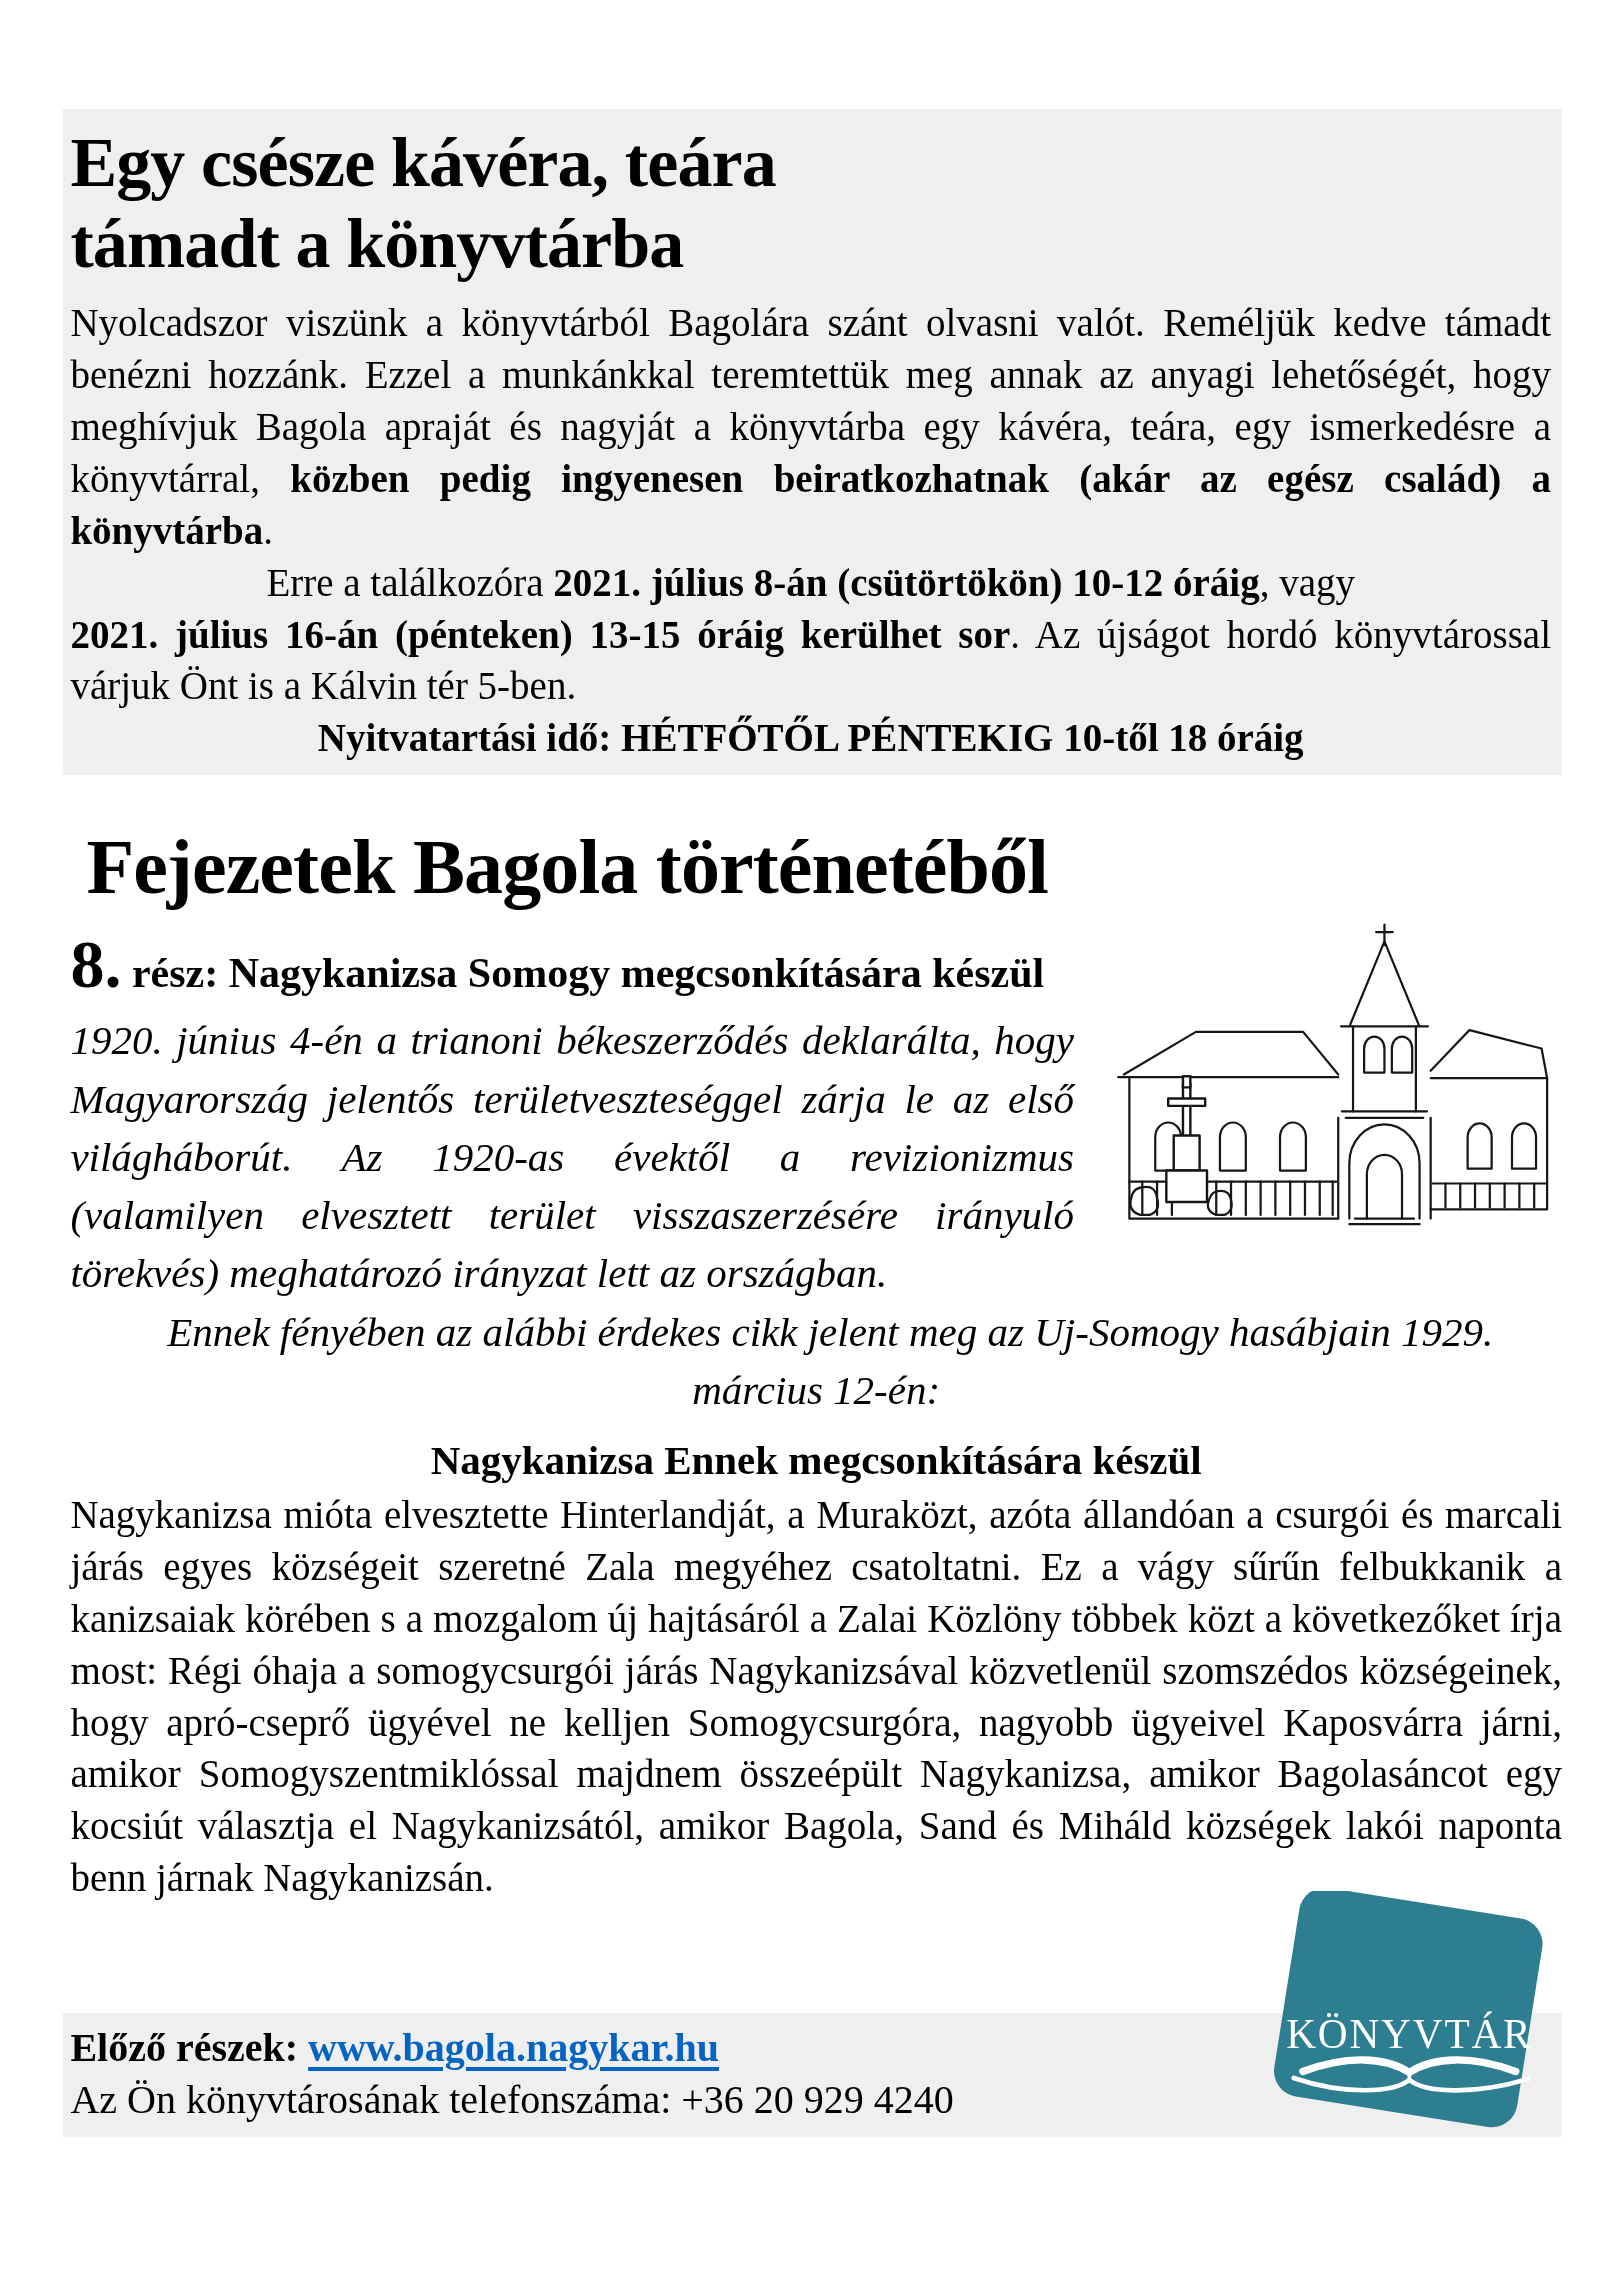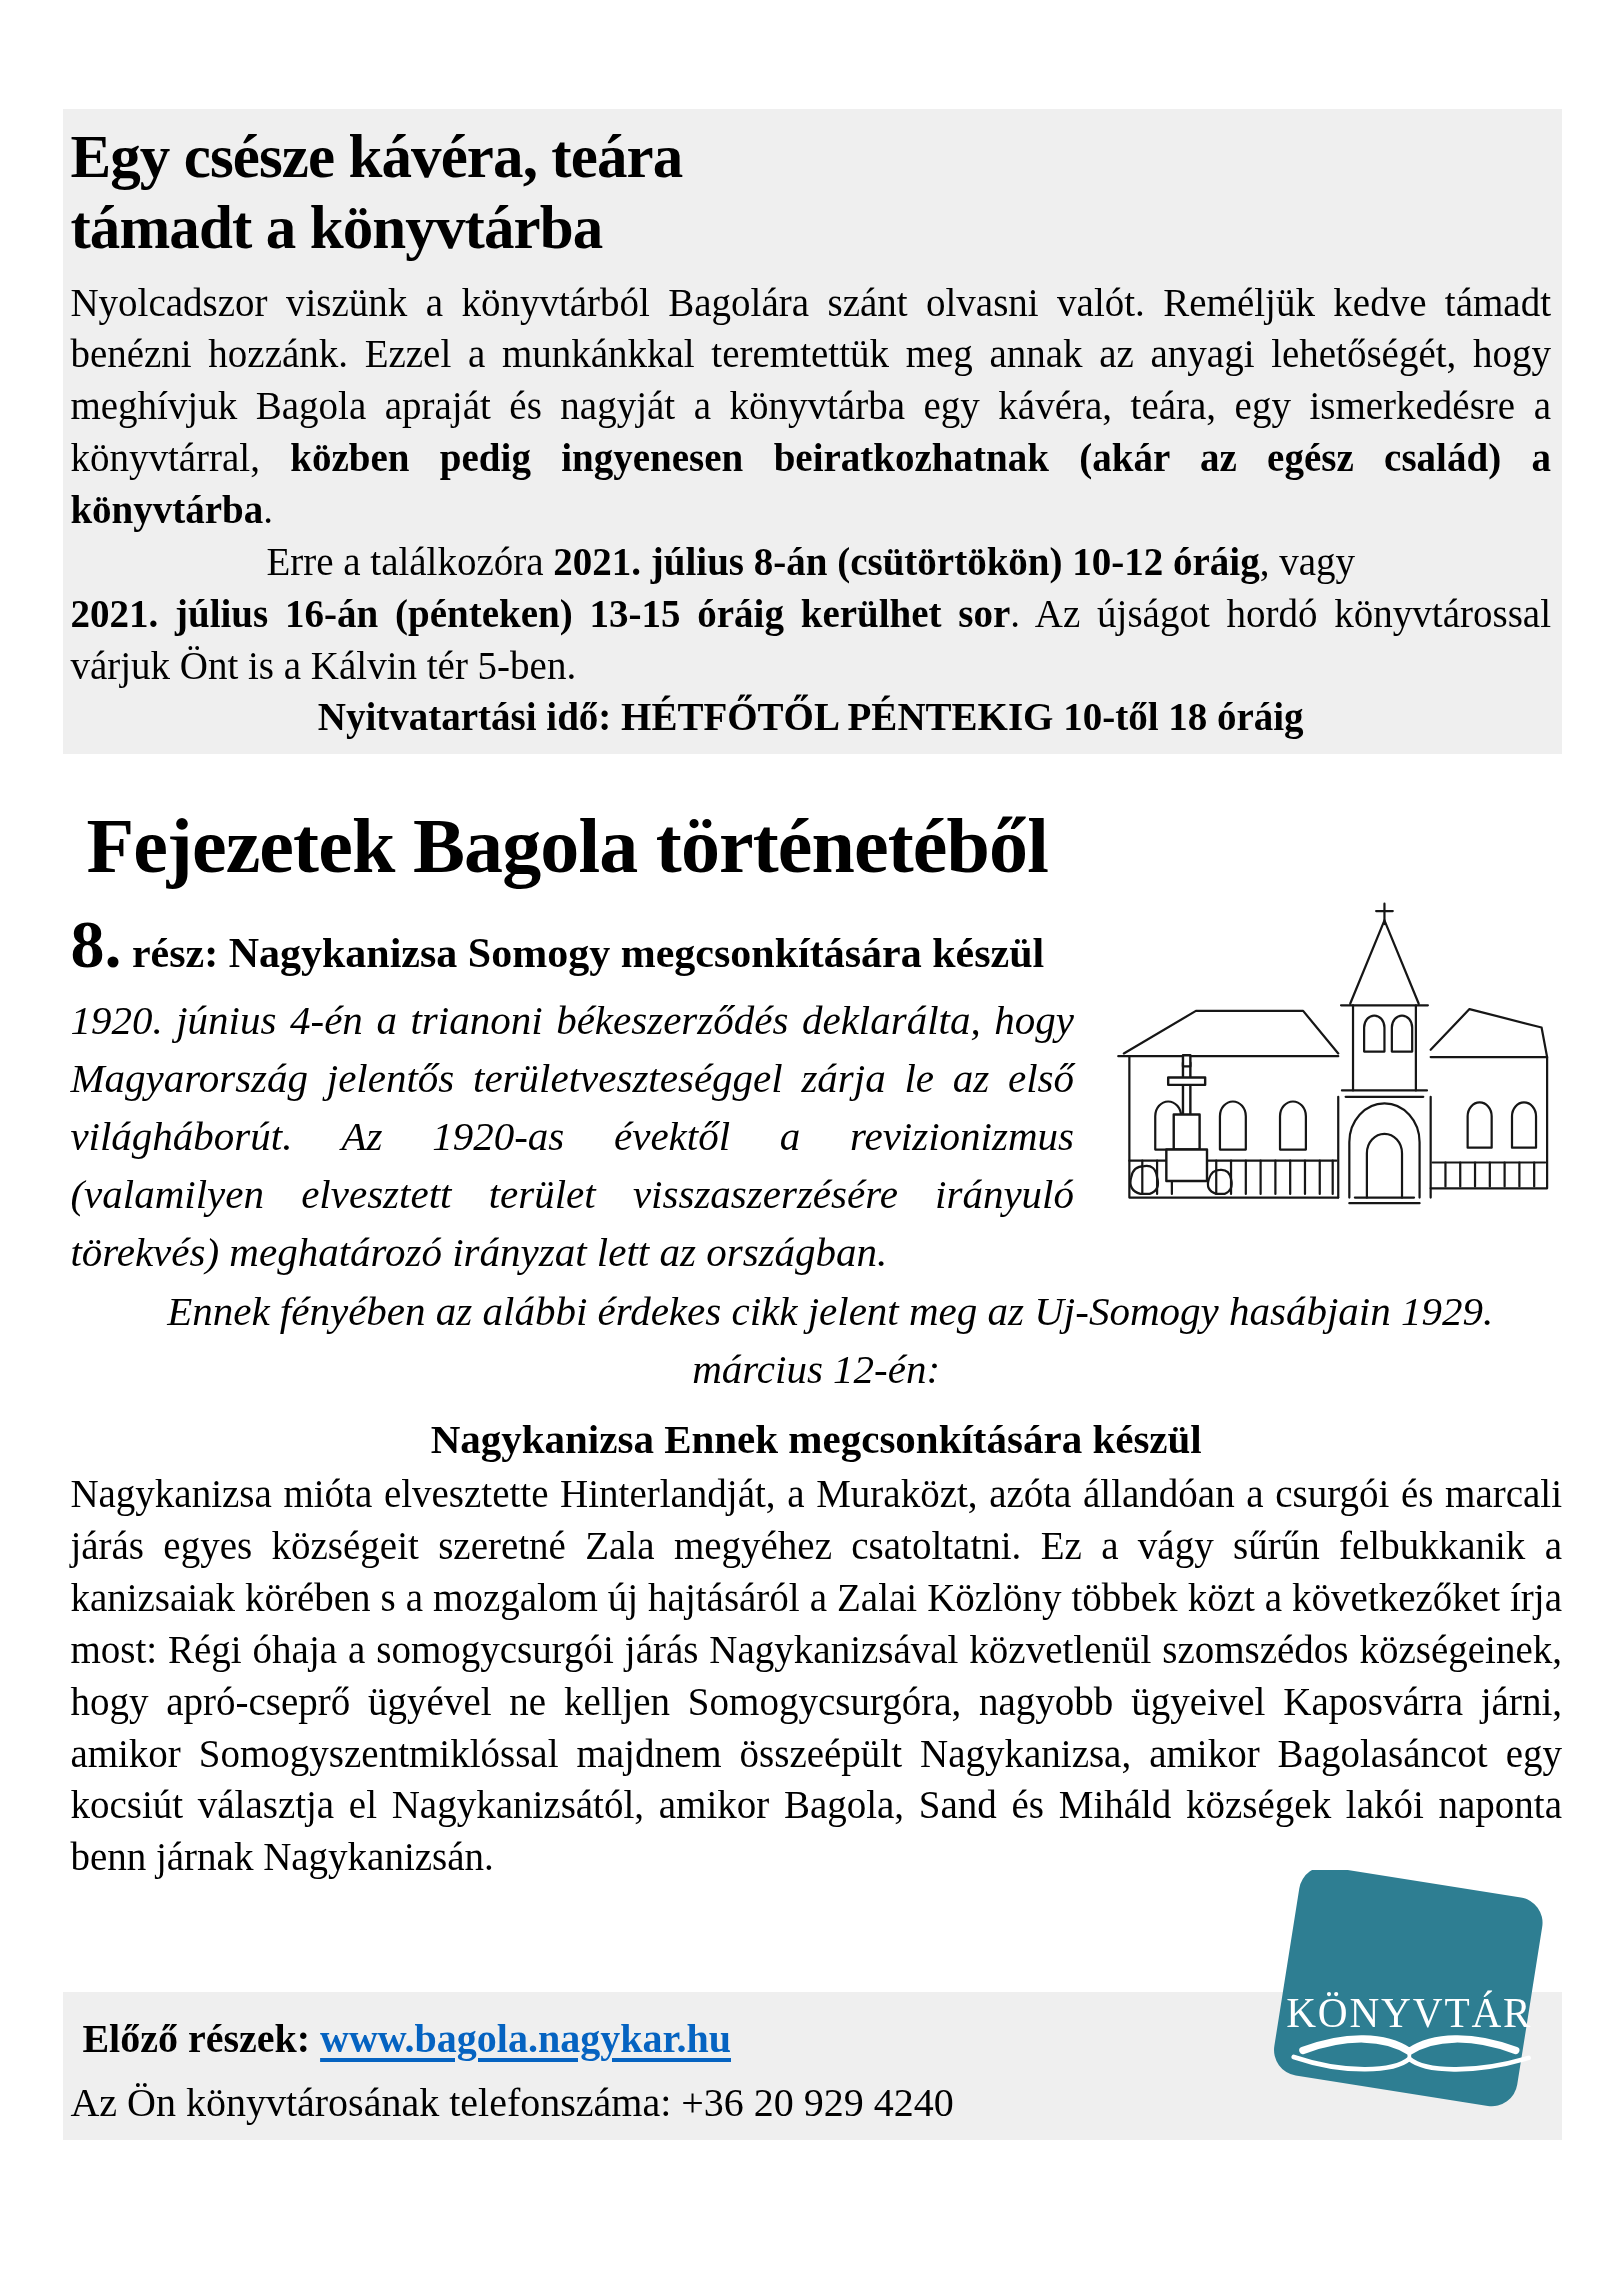--- a/index.html
+++ b/index.html
@@ -14,21 +14,21 @@
   .page { position:relative; width:1620px; height:2290px; }
 
   
   .band-top {
     margin:109px 58px 0 63px;
     background:#efefef;
     padding:13px 11px 11px 7.4px;
   }
   h1.main-title {
     margin:0 0 13px 0;
-    font-size:61px;
+    font-size:70px;
     line-height:1.16;
     font-weight:bold;
     letter-spacing:-0.9px;
   }
   h1.main-title span { display:block; }
   .body-text {
     font-size:39px;
     line-height:1.33;
     margin:0;
     text-align:justify;
@@ -78,21 +78,21 @@
   .footer-wrap {
     position:relative;
     margin:109px 58px 0 63px;
   }
   .band-bottom {
     background:#efefef;
     padding:9.2px 11px 11px 7.4px;
     font-size:40px;
     line-height:1.3;
   }
-  .prev-line { margin:12px; font-weight:bold; }
+  .prev-line { margin:0; font-weight:bold; }
   a.site-link {
     color:#0563c1;
     font-weight:bold;
     text-decoration:underline;
     text-decoration-thickness:3.7px;
     text-underline-offset:5.5px;
   }
   .phone-line { margin:0; font-weight:normal; }
   .logo {
     position:absolute;

